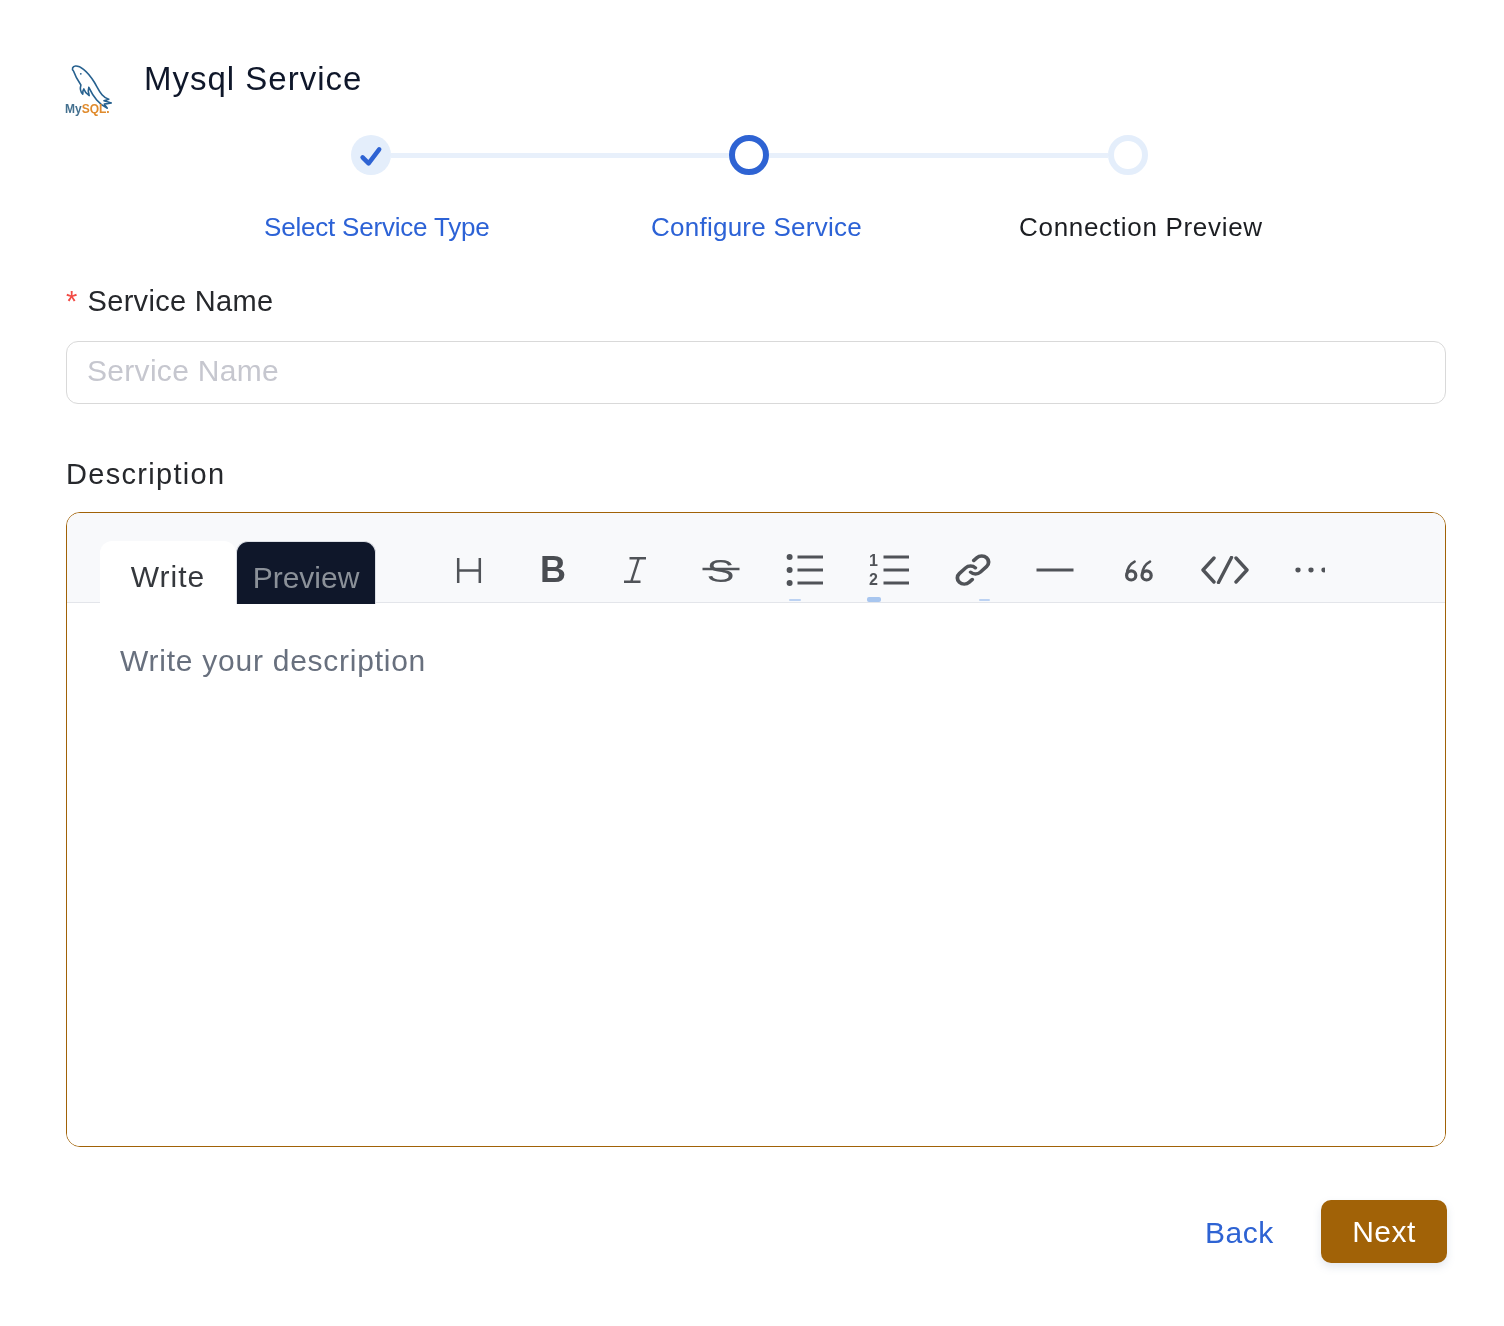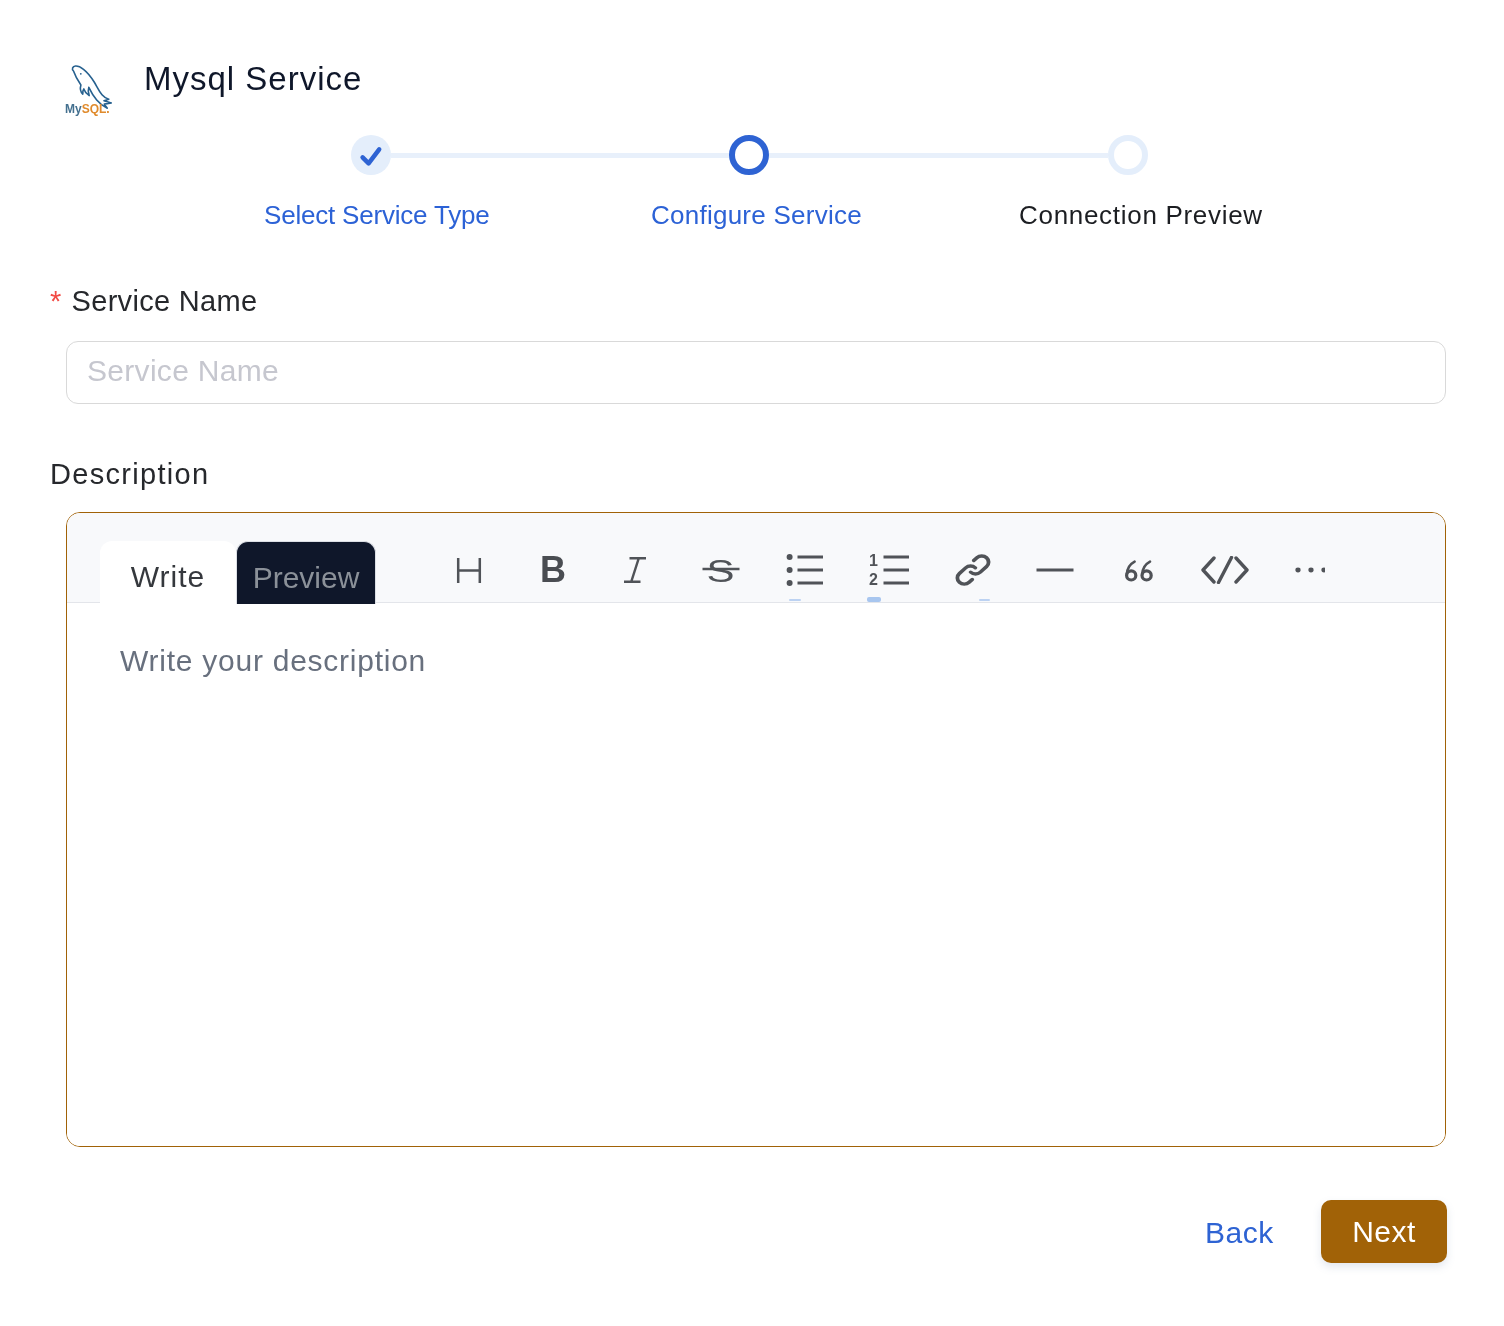--- a/index.html
+++ b/index.html
@@ -12,27 +12,27 @@
   .title { margin-left:26px; margin-top:2px; font-size:33px; color:#0f172a; letter-spacing:1px; }
 
   
   .stepline { position:absolute; top:153px; height:5px; background:#e8f0fb; }
   .line1 { left:391px; width:338px; }
   .line2 { left:769px; width:339px; }
   .circ { position:absolute; top:135px; width:40px; height:40px; border-radius:50%; }
   .c1 { left:351px; background:#e4eefb; display:flex; align-items:center; justify-content:center; }
   .c2 { left:729px; background:#fff; border:6px solid #2e63d3; }
   .c3 { left:1108px; background:#fff; border:6px solid #e4eefb; }
-  .slabel { position:absolute; top:200px; font-size:26px; }
+  .slabel { position:absolute; top:212px; font-size:26px; }
   .sl1 { left:264px; color:#2c62d6; letter-spacing:-0.2px; }
   .sl2 { left:651px; color:#2c62d6; letter-spacing:0.25px; }
   .sl3 { left:1019px; color:#1c1e22; letter-spacing:0.7px; }
 
   
-  .flabel { position:absolute; left:50px; font-size:29px; color:#26282c; letter-spacing:0.3px; }
+  .flabel { position:absolute; left:66px; font-size:29px; color:#26282c; letter-spacing:0.3px; }
   .req { color:#f24b45; margin-right:10px; }
   .input { position:absolute; left:66px; top:341px; width:1380px; height:63px; border:1px solid #d9d9d9; border-radius:12px; display:flex; align-items:center; padding-left:20px; padding-bottom:3px; font-size:30px; color:#c6c7cf; letter-spacing:0.3px; }
 
   
   .editor { position:absolute; left:66px; top:512px; width:1380px; height:635px; border:1px solid #a16207; border-radius:14px; background:#fff; }
   .edhead { position:absolute; left:0; top:0; right:0; height:90px; background:#f8f9fb; border-bottom:1px solid #e3e5ea; border-radius:13px 13px 0 0; }
   .tab { position:absolute; top:28px; height:63px; display:flex; align-items:center; justify-content:center; font-size:30px; padding-top:9px; border-radius:12px 12px 0 0; }
   .tabw { left:33px; width:136px; background:#fff; color:#35383d; }
   .tabp { left:169px; width:140px; background:#0f172a; color:#8b9199; border:1px solid #dcdfe5; border-bottom:none; }
   .toolbar { position:absolute; left:360px; top:0; height:90px; display:flex; align-items:center; padding-top:24px; }

